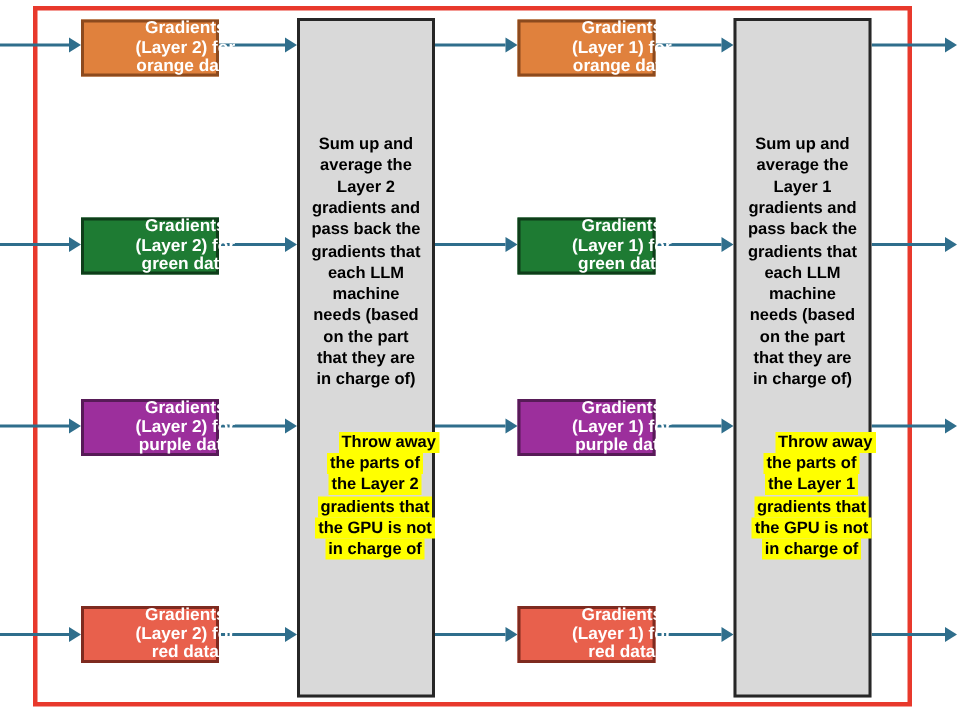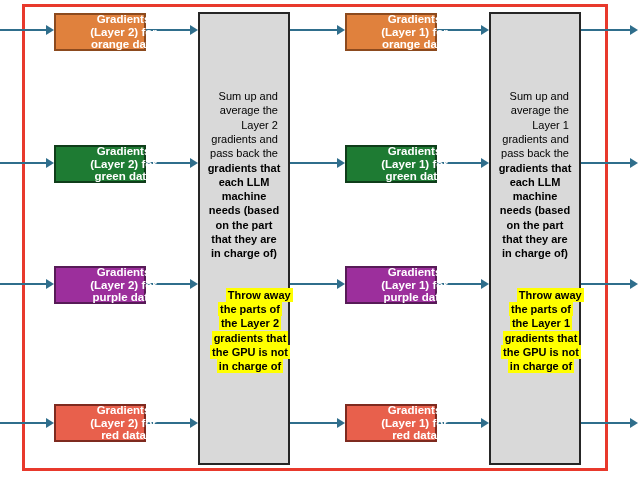--- a/index.html
+++ b/index.html
@@ -76,21 +76,21 @@
     align-items: center;
     justify-content: center;
     text-align: center;
     color: #000000;
     font-size: 11px;
     line-height: 1.3;
     z-index: 3;
   }
   .panel-left  { left: 198px; }
   .panel-right { left: 489px; }
-  .seg-normal { white-space: pre; font-weight: 400; text-align: right; }
+  .seg-normal { white-space: pre; font-weight: 700; }
   .seg-bold   { white-space: pre; font-weight: 700; }
   .seg-highlight { white-space: pre; font-weight: 700; margin-top: 13px; margin-left: 12px; }
   .hl {
     background: #FFFF00;
     padding: 1px 2px;
     -webkit-box-decoration-break: clone;
     box-decoration-break: clone;
   }
 </style>
 </head>

